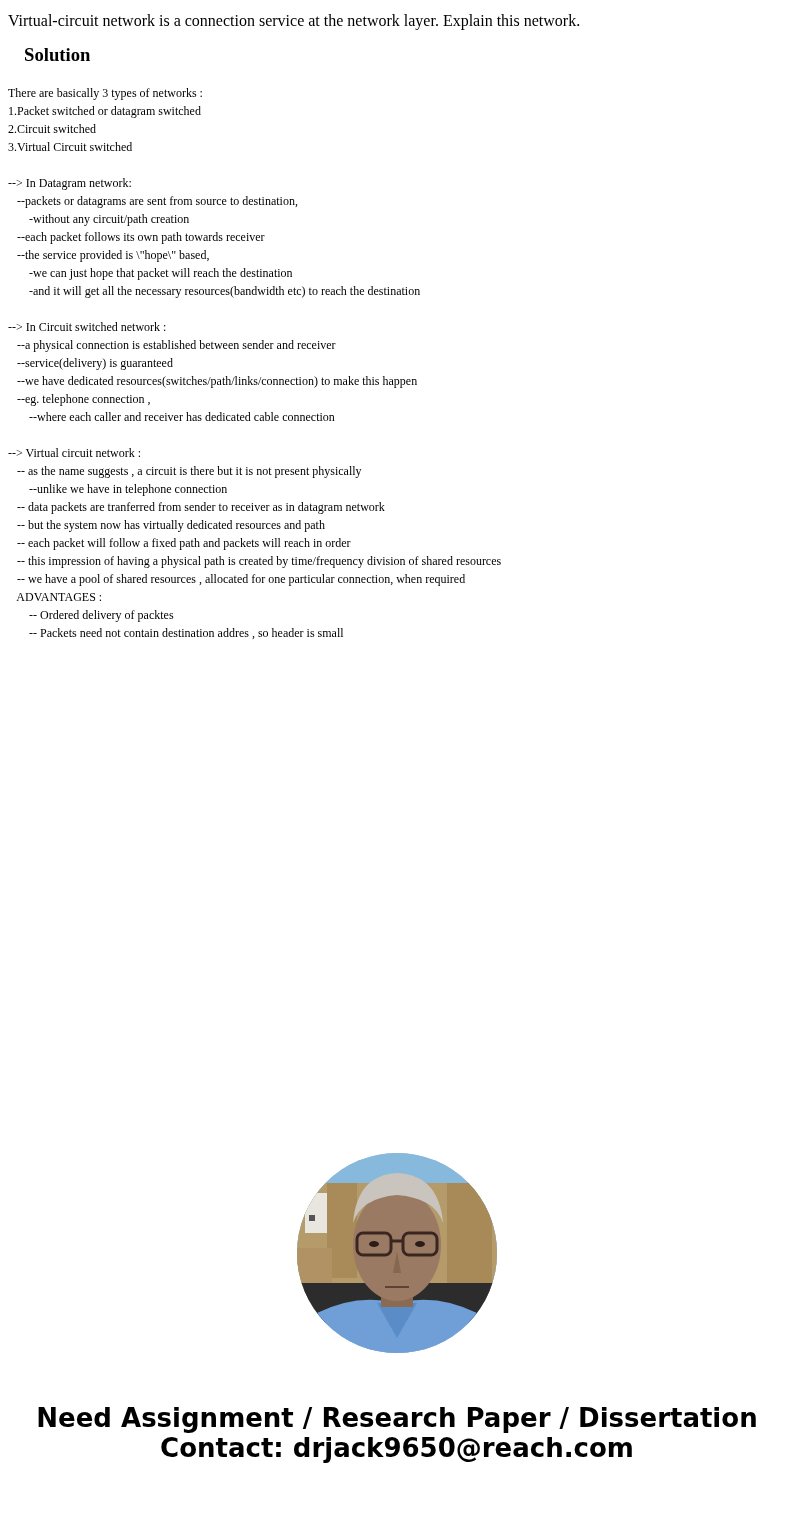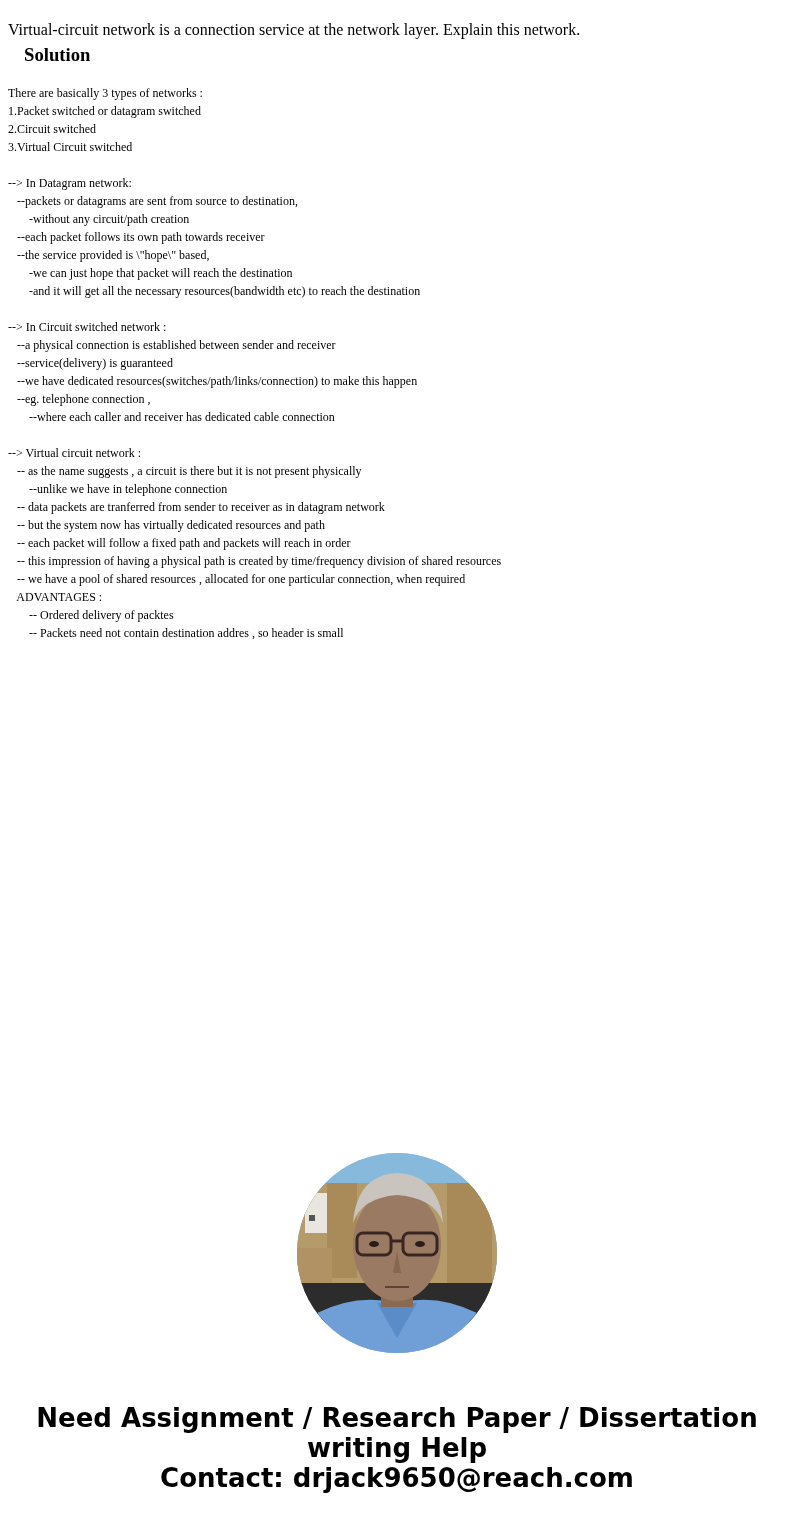--- a/index.html
+++ b/index.html
@@ -7,21 +7,21 @@
       width: 794px;
       height: 1523px;
       position: relative;
       overflow: hidden;
       font-family: "Liberation Serif", serif;
       color: #000;
     }
     .question {
       position: absolute;
       left: 8px;
-      top: 21px;
+      top: 12px;
       font-size: 16px;
       line-height: 18px;
       margin: 0;
     }
     .solution-heading {
       position: absolute;
       left: 24px;
       top: 44px;
       font-size: 18.7px;
       font-weight: bold;
@@ -100,15 +100,14 @@
     <ellipse cx="77" cy="91" rx="5" ry="3" fill="#2a1c18"></ellipse>
     <ellipse cx="123" cy="91" rx="5" ry="3" fill="#2a1c18"></ellipse>
 
     <path d="M100 98 L96 120 L104 120 Z" fill="#86684f"></path>
     <line x1="88" y1="134" x2="112" y2="134" stroke="#5e4236" stroke-width="2"></line>
   </svg>
 </div>
 
 <div class="promo">
   <div>Need Assignment / Research Paper / Dissertation</div>
-  <div>writing Help</div>
   <div>Contact: drjack9650@reach.com</div>
 </div>
 
 </body></html>

